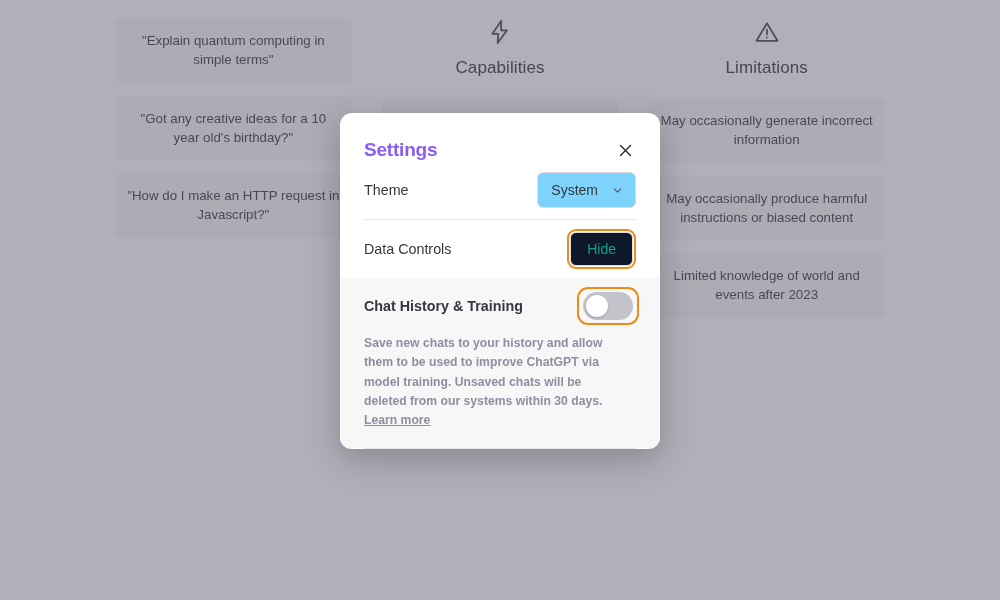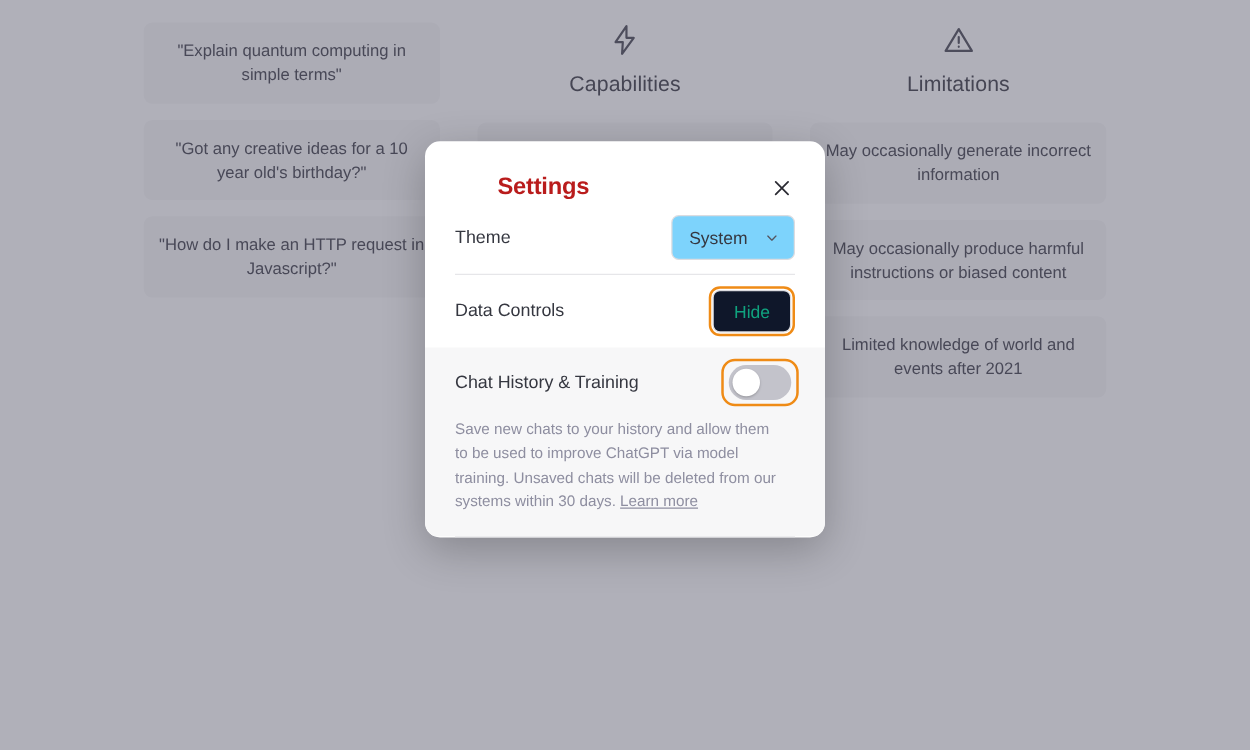--- a/index.html
+++ b/index.html
@@ -98,23 +98,22 @@
   .modal-header {
     display: flex;
     align-items: center;
     justify-content: space-between;
     padding: 26px 24px 0 24px;
   }
 
   .modal-title {
     font-size: 19px;
     font-weight: bold;
-    color: #b91c1c;
+    color: #8b5cf6;
     letter-spacing: -.2px;
-    margin-left: 34px;
   }
 
   .close-btn {
     width: 22px; height: 22px;
     display: flex; align-items: center; justify-content: center;
     color: #2b2b33;
     cursor: pointer;
     background: none; border: none;
   }
   .close-btn svg { width: 17px; height: 17px; display: block; }
@@ -167,20 +166,21 @@
     font-family: "Liberation Sans", sans-serif;
     color: #10a37f;
     cursor: pointer;
   }
 
   
   .shaded {
     background: #f7f7f8;
     margin: 0 -24px;
     padding: 0 21px 0 24px;
+    font-weight: bold;
   }
 
   .shaded .row { min-height: 56px; }
 
   .toggle-hl {
     border: 2.5px solid #ef8b16;
     border-radius: 11px;
     padding: 3px 4px;
     display: inline-flex;
     align-items: center;
@@ -264,21 +264,21 @@
             <path d="M12 4.5L21 19.5H3z"></path>
             <path d="M12 10v4"></path>
             <path d="M12 16.6v.1"></path>
           </svg>
         </span>
         <span class="col-title">Limitations</span>
       </div>
       <div class="cards">
         <div class="card">May occasionally generate incorrect information</div>
         <div class="card">May occasionally produce harmful instructions or biased content</div>
-        <div class="card">Limited knowledge of world and events after 2021</div>
+        <div class="card">Limited knowledge of world and events after 2023</div>
       </div>
     </div>
 
   </div>
 </div>
 
 <div id="scrim"></div>
 
 <div id="settings-modal">
 

